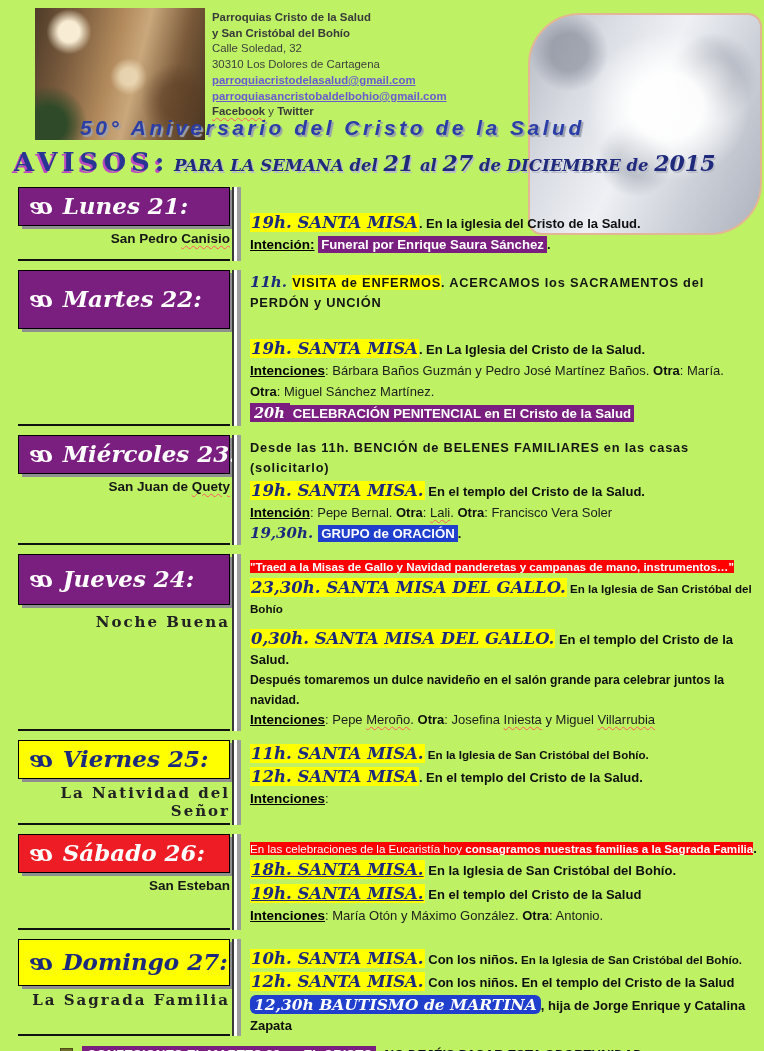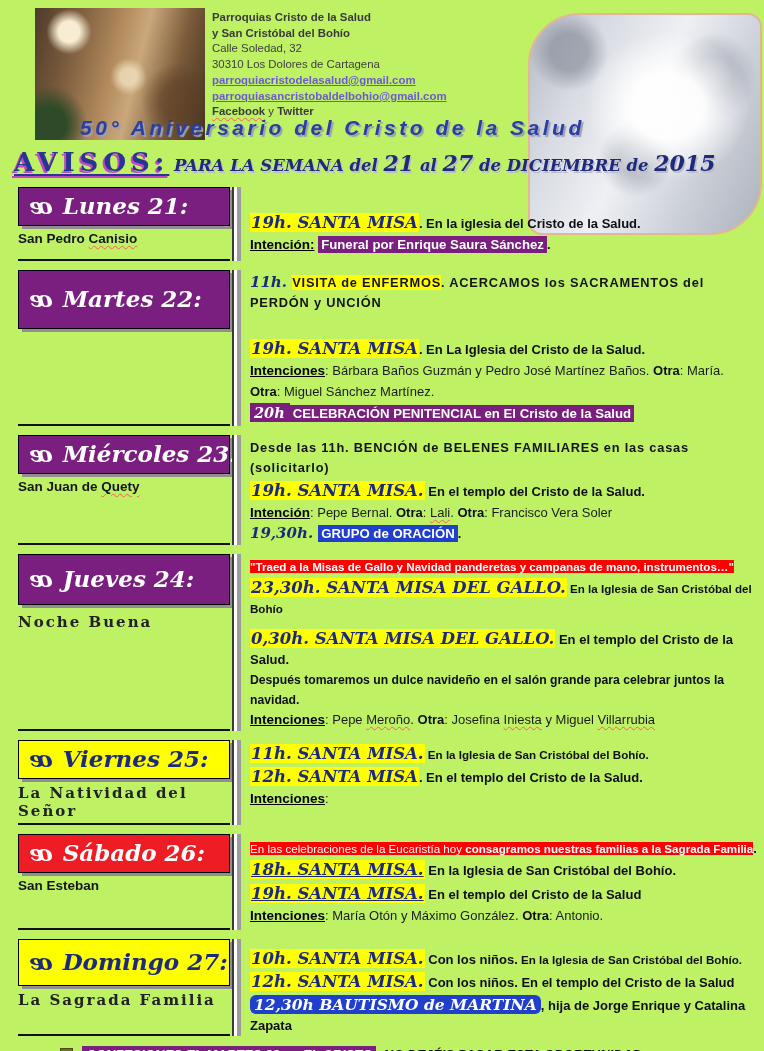--- a/index.html
+++ b/index.html
@@ -30,35 +30,35 @@
   .contact .cb{font-weight:bold;color:#3a3a3a;}
   .contact a{color:#6a5ad0;font-weight:bold;display:inline-block;}
   .sq-red{text-decoration-line:underline;text-decoration-style:wavy;text-decoration-color:#ff5a5a;
           text-decoration-thickness:1px;text-underline-offset:2px;}
 
   
   .main-title{margin:-18px 0 0 80px;font:bold italic 21px "Liberation Sans",sans-serif;
     color:#2b3ea8;letter-spacing:3.5px;text-shadow:2px 2px 1px #9aa0ad;}
   .subtitle{margin:7px 0 6px 14px;white-space:nowrap;}
   .avisos{font:bold 26px "DejaVu Serif",serif;color:#283593;letter-spacing:5px;
-    text-decoration:underline;text-underline-offset:3px;text-shadow:-2px 2px 0 #bf49c0;}
+    text-underline-offset:3px;text-shadow:-2px 2px 0 #bf49c0;}
   .s-n{font:bold italic 16.5px "DejaVu Serif",serif;color:#1f2a7c;text-shadow:1.5px 1.5px 0 #b9bcc6;}
   .s-N{font:bold italic 22px "DejaVu Serif",serif;color:#1f2a7c;text-shadow:1.5px 1.5px 0 #b9bcc6;}
 
   
   #days{margin:10px 0 0 18px;width:740px;}
   .day-row{display:flex;align-items:stretch;margin-bottom:9px;}
   .left{width:212px;flex:0 0 212px;border-bottom:2px solid #111;padding-bottom:3px;}
   .daybox{border:1px solid #000;box-shadow:4px 3px 0 #8f8f8f;padding:4px 8px 6px 10px;
     font:bold italic 23px "DejaVu Serif",serif;white-space:nowrap;}
   .v-purple{background:#7a1e80;color:#fff;}
   .v-yellow{background:#ffff00;color:#1b2a7c;}
   .v-red{background:#ee1c24;color:#fff;}
   .orn{display:inline-block;transform:scaleX(-1);margin:0 10px 0 0;}
-  .saint{text-align:left;margin-top:5px;}
+  .saint{text-align:right;margin-top:5px;}
   .saint-sans{font:bold 13.5px/1.25 "Liberation Sans",sans-serif;color:#161616;}
   .saint-gothic{font:600 15px/1.2 "DejaVu Serif",serif;letter-spacing:2px;color:#222;}
   .vsep{flex:0 0 3px;background:#fff;border-left:2px solid #3a3a3a;border-right:4px solid #9c9c9c;margin-left:2px;}
   .right{flex:1;padding:2px 0 0 9px;max-width:520px;}
   .line{margin:1px 0;}
   .gap{height:22px;}
   .day-row:nth-of-type(1){min-height:74px;}  .day-row:nth-of-type(1) .right{padding-top:24px;}
   .day-row:nth-of-type(2){min-height:150px;} .day-row:nth-of-type(2) .daybox{padding:14px 8px 16px 10px;}
   .day-row:nth-of-type(3){min-height:101px;}
   .day-row:nth-of-type(4){min-height:104px;} .day-row:nth-of-type(4) .daybox{padding:10px 8px 12px 10px;}

